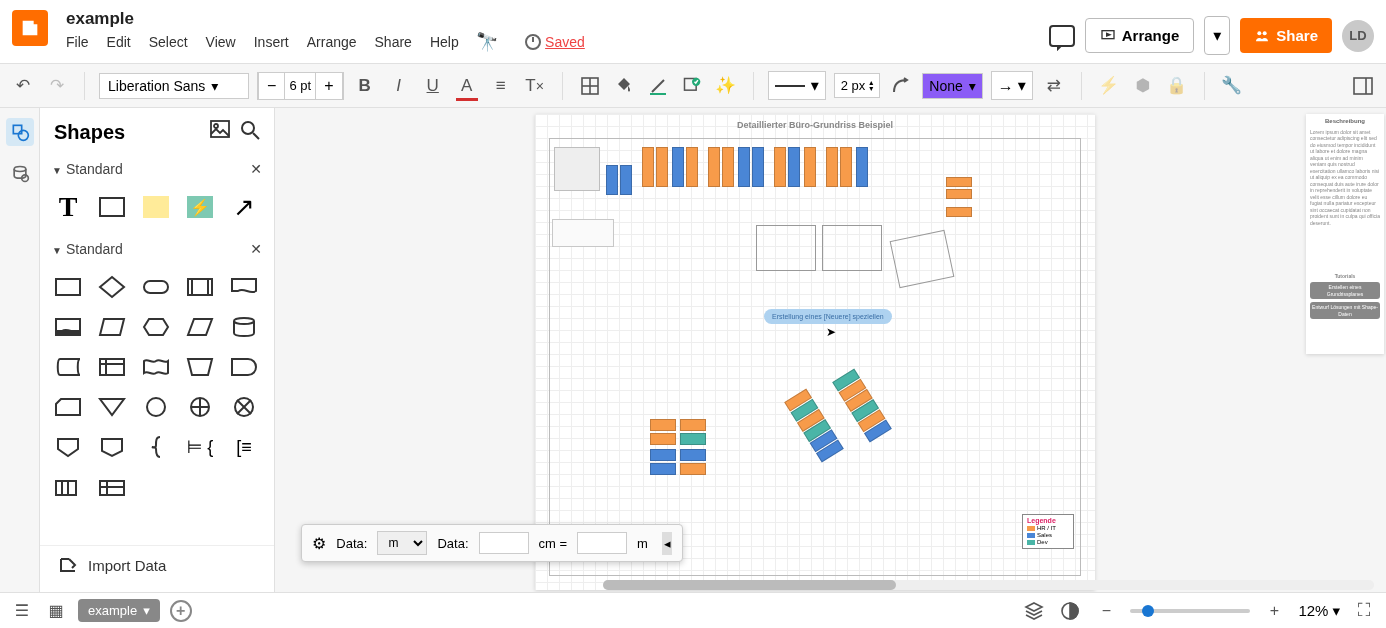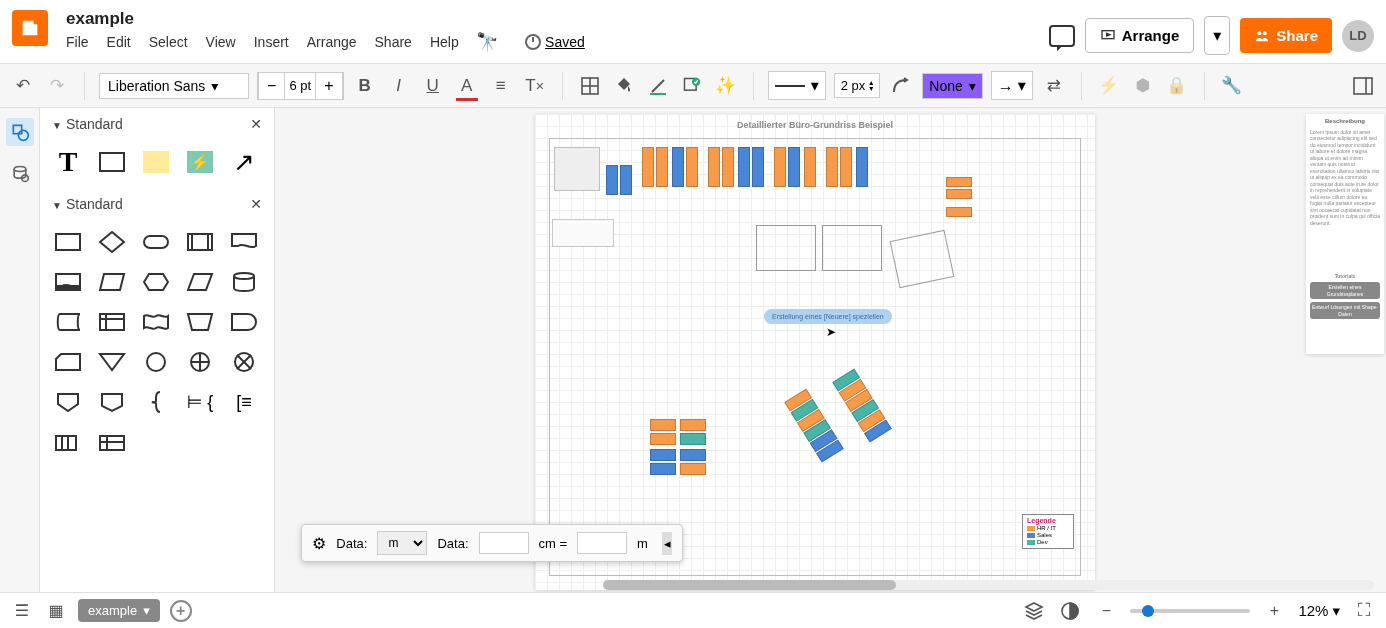--- a/index.html
+++ b/index.html
@@ -9,21 +9,21 @@
 .header { height: 64px; display: flex; align-items: flex-start; padding: 10px 12px 0; border-bottom: 1px solid #e0e0e0; }
 .logo { width: 36px; height: 36px; background: #ff6d00; border-radius: 4px; display: flex; align-items: center; justify-content: center; margin-right: 18px; }
 .logo svg { width: 22px; height: 22px; }
 .title-menu { display: flex; flex-direction: column; flex: 1; }
 .doc-title { font-size: 17px; font-weight: 600; color: #222; line-height: 1.1; margin-bottom: 2px; }
 .menubar { display: flex; gap: 18px; align-items: center; font-size: 14px; color: #333; }
 .menubar span { cursor: pointer; }
 .saved-wrap { display: flex; align-items: center; gap: 4px; margin-left: 8px; }
 .saved-wrap .clk { width: 16px; height: 16px; border: 2px solid #666; border-radius: 50%; position: relative; }
 .saved-wrap .clk::after { content:''; position:absolute; width:2px; height:5px; background:#666; left:5px; top:1px; }
-.saved-link { text-decoration: underline; color: #000000; }
+.saved-link { text-decoration: underline; color: #ef4444; }
 .binoc { font-size: 18px; }
 
 .header-right { display: flex; align-items: center; gap: 10px; margin-top: 6px; }
 .comment-icon { width: 26px; height: 22px; border: 2px solid #333; border-radius: 4px; position: relative; }
 .comment-icon::after { content:''; position:absolute; width:6px; height:6px; background:#333; clip-path: polygon(0 0,100% 0,0 100%); left:6px; bottom:-7px; }
 .btn-present { display: flex; align-items: center; gap: 6px; border: 1px solid #bbb; padding: 8px 14px; border-radius: 4px; font-size: 15px; font-weight: 600; cursor: pointer; }
 .btn-caret { border: 1px solid #bbb; padding: 9px 8px; border-radius: 4px; cursor: pointer; }
 .btn-share { display: flex; align-items: center; gap: 6px; background: #ff6d00; color: #fff; padding: 9px 14px; border-radius: 4px; font-size: 15px; font-weight: 600; cursor: pointer; }
 .avatar { width: 32px; height: 32px; border-radius: 50%; background: #c9c9c9; color: #555; display: flex; align-items: center; justify-content: center; font-weight: 600; font-size: 13px; }
 
@@ -258,20 +258,34 @@
     <div class="rail-item">
         <svg viewBox="0 0 24 24" fill="none" stroke="#666" stroke-width="2">
           <ellipse cx="12" cy="6" rx="7" ry="3"></ellipse>
           <path d="M5 6v8c0 2 3 3 7 3s7-1 7-3V6"></path>
           <circle cx="18" cy="17" r="4"></circle>
         </svg>
       </div>
   </div>
 
   <div class="shapes-panel">
+    <div class="shapes-head">
+      <div class="shapes-title">Shapes</div>
+      <div class="shapes-head-icons">
+        <div><svg width="20" height="18" stroke="#333" fill="none" stroke-width="1.8">
+              <rect x="1" y="1" width="18" height="16"></rect>
+              <circle cx="6" cy="6" r="2"></circle>
+              <path d="M1 14l5-5 4 4 3-3 6 6"></path>
+            </svg></div>
+        <div><svg width="20" height="20" stroke="#333" fill="none" stroke-width="2">
+              <circle cx="8" cy="8" r="6"></circle>
+              <line x1="13" y1="13" x2="19" y2="19"></line>
+            </svg></div>
+      </div>
+    </div>
 
     <div class="cat-head">
       <div><span class="tri">▼</span><span>Standard</span></div>
       <div>✕</div>
     </div>
     <div class="cat-body">
       <div class="shp txtT">T</div>
       <div class="shp">
           <svg stroke="#333" fill="none" stroke-width="2">
             <rect x="2" y="3" width="24" height="18"></rect>
@@ -431,20 +445,26 @@
         </div>
       <div class="shp">
           <svg stroke="#333" fill="none" stroke-width="2">
             <rect x="2" y="6" width="24" height="14"></rect>
             <line x1="2" y1="12" x2="26" y2="12"></line>
             <line x1="9" y1="6" x2="9" y2="20"></line>
           </svg>
         </div>
     </div>
 
+    <div class="import-data">
+      <svg width="20" height="18" stroke="#333" fill="none" stroke-width="2">
+          <path d="M3 3h8M3 3v12h14M11 3l6 6M14 6l3 3-3 3"></path>
+        </svg>
+      <span>Import Data</span>
+    </div>
   </div>
 
   <div class="canvas-wrap">
     <div class="canvas">
       <div class="plan-title">Detaillierter Büro-Grundriss Beispiel</div>
       <div class="plan">
 
         <div class="desk b" style="left:56px;top:26px;width:12px;height:30px"></div>
         <div class="desk b" style="left:70px;top:26px;width:12px;height:30px"></div>
         <div class="desk o" style="left:92px;top:8px;width:12px;height:40px"></div>

